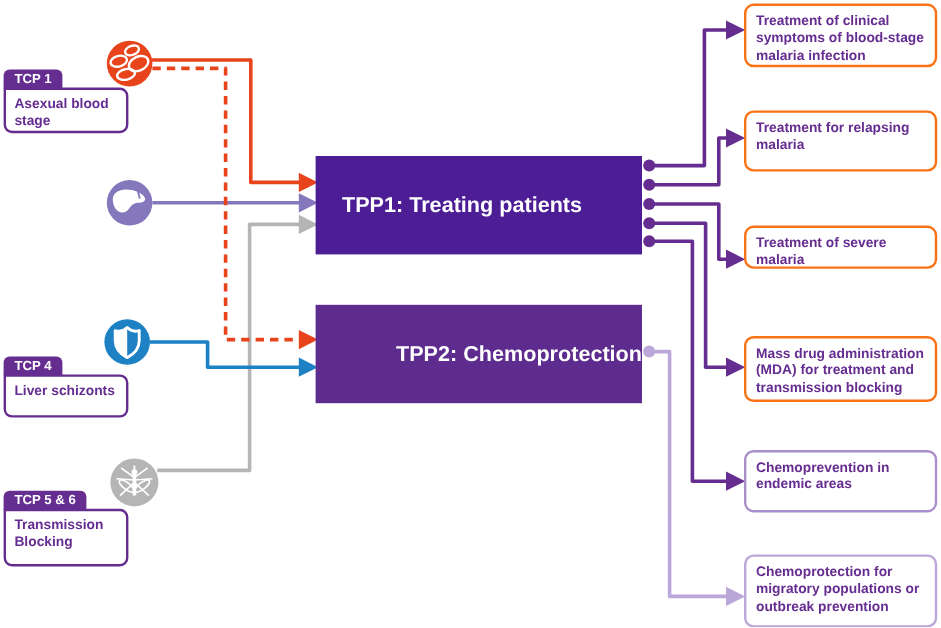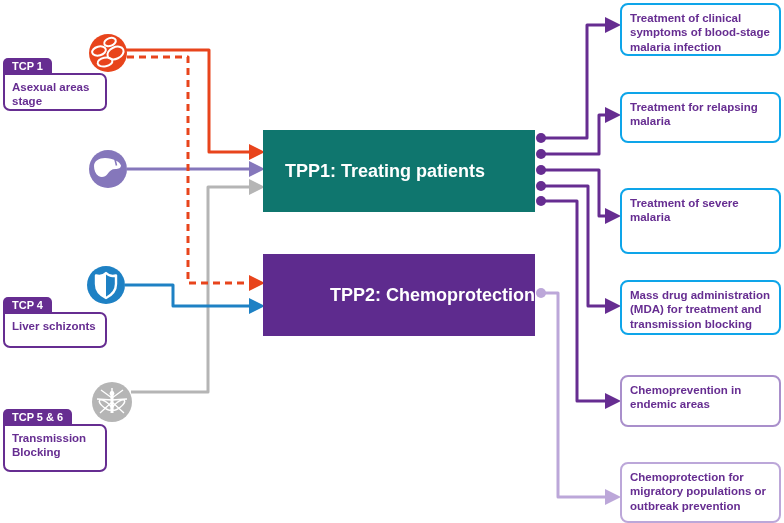--- a/index.html
+++ b/index.html
@@ -31,27 +31,27 @@
   
   .node-icon { position:absolute; width:44px; height:44px; z-index:3; }
 
   
   .tpp-box {
     position:absolute; left:263px; width:272px; height:82px;
     display:flex; align-items:center;
     color:#fff; font-size:18px; font-weight:bold;
     padding-left:22px; z-index:2;
   }
-  .tpp1 { top:130px; background:#0f766e; }
+  .tpp1 { top:130px; background:#4c1d95; }
   .tpp2 { top:254px; background:#5E2B8E;justify-content:flex-end; }
 
   
   .outcome {
     position:absolute; left:620px; width:161px;
-    background:#fff; border:2px solid #0ea5e9; border-radius:8px;
+    background:#fff; border:2px solid #f97316; border-radius:8px;
     color:#662D91; font-size:11.5px; font-weight:bold; line-height:1.25;
     padding:6px 8px; z-index:2;
   }
   .outcome.light1 { border-color:#A98FCB; }
   .outcome.light2 { border-color:#BCA7D9; }
 </style>
 </head>
 <body>
 
 <div id="stage">
@@ -115,21 +115,21 @@
 
     <g>
       <circle cx="541" cy="293" r="5" fill="#BCA7D9"></circle>
       <path d="M 541,293 H 558 V 497 H 605" fill="none" stroke="#BCA7D9" stroke-width="3" stroke-linejoin="round"></path>
       <polygon points="605,489 605,505 621,497" fill="#BCA7D9"></polygon>
     </g>
   </svg>
 
   <div class="tcp-card" style="top:46px">
     <div class="tcp-tab">TCP 1</div>
-    <div class="tcp-body" style="height:38px">Asexual areas stage</div>
+    <div class="tcp-body" style="height:38px">Asexual blood stage</div>
   </div>
   <div class="tcp-card" style="top:285px">
     <div class="tcp-tab">TCP 4</div>
     <div class="tcp-body" style="height:36px">Liver schizonts</div>
   </div>
   <div class="tcp-card" style="top:397px">
     <div class="tcp-tab">TCP 5 &amp; 6</div>
     <div class="tcp-body" style="height:48px">Transmission Blocking</div>
   </div>
 
@@ -168,18 +168,18 @@
 
   <div class="tpp-box tpp1">
     <span>TPP1: Treating patients</span>
   </div>
   <div class="tpp-box tpp2">
     <span>TPP2: Chemoprotection</span>
   </div>
 
   <div class="outcome" style="top:3px;   height:53px">Treatment of clinical symptoms of blood-stage malaria infection</div>
   <div class="outcome" style="top:92px;  height:51px">Treatment for relapsing malaria</div>
-  <div class="outcome" style="top:188px; height:66px">Treatment of severe malaria</div>
+  <div class="outcome" style="top:188px; height:36px">Treatment of severe malaria</div>
   <div class="outcome" style="top:280px; height:55px">Mass drug administration (MDA) for treatment and transmission blocking</div>
   <div class="outcome light1" style="top:375px; height:52px">Chemoprevention in endemic areas</div>
   <div class="outcome light2" style="top:462px; height:61px">Chemoprotection for migratory populations or outbreak prevention</div>
 
 </div>
 
 </body></html>

